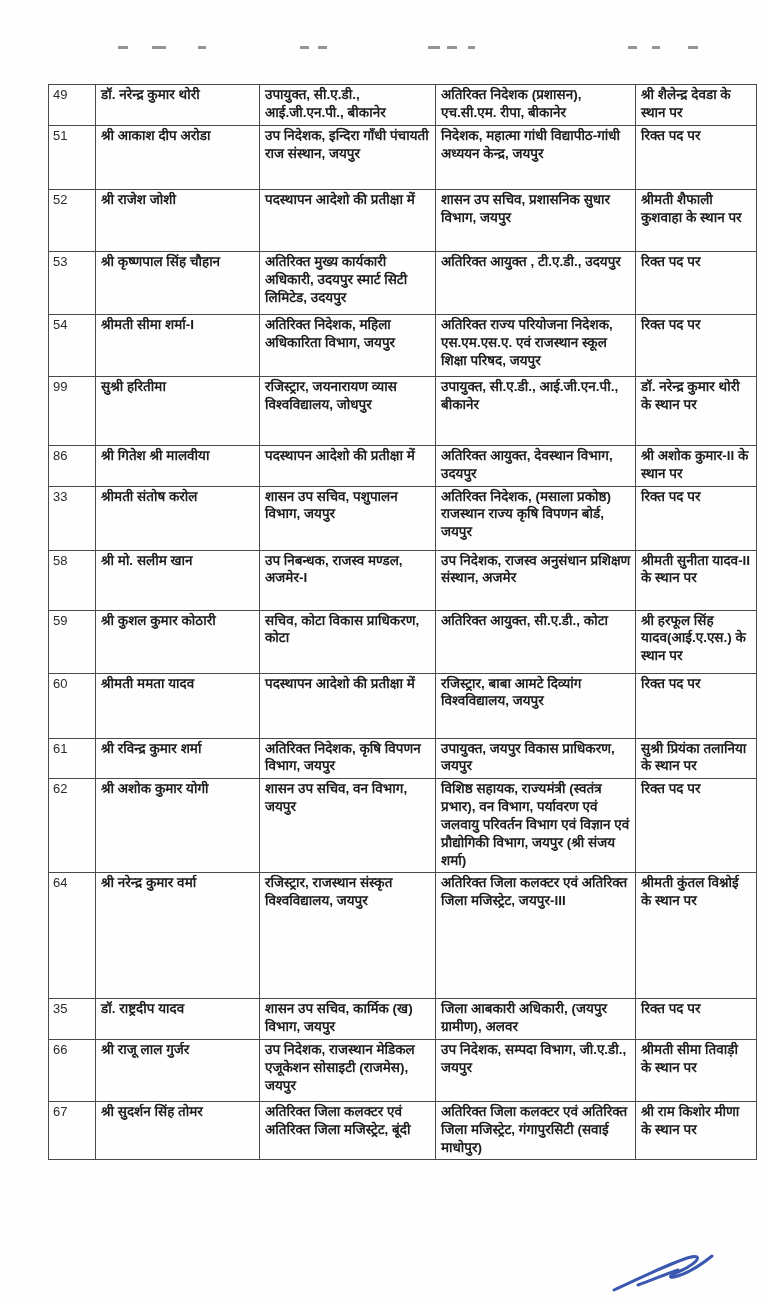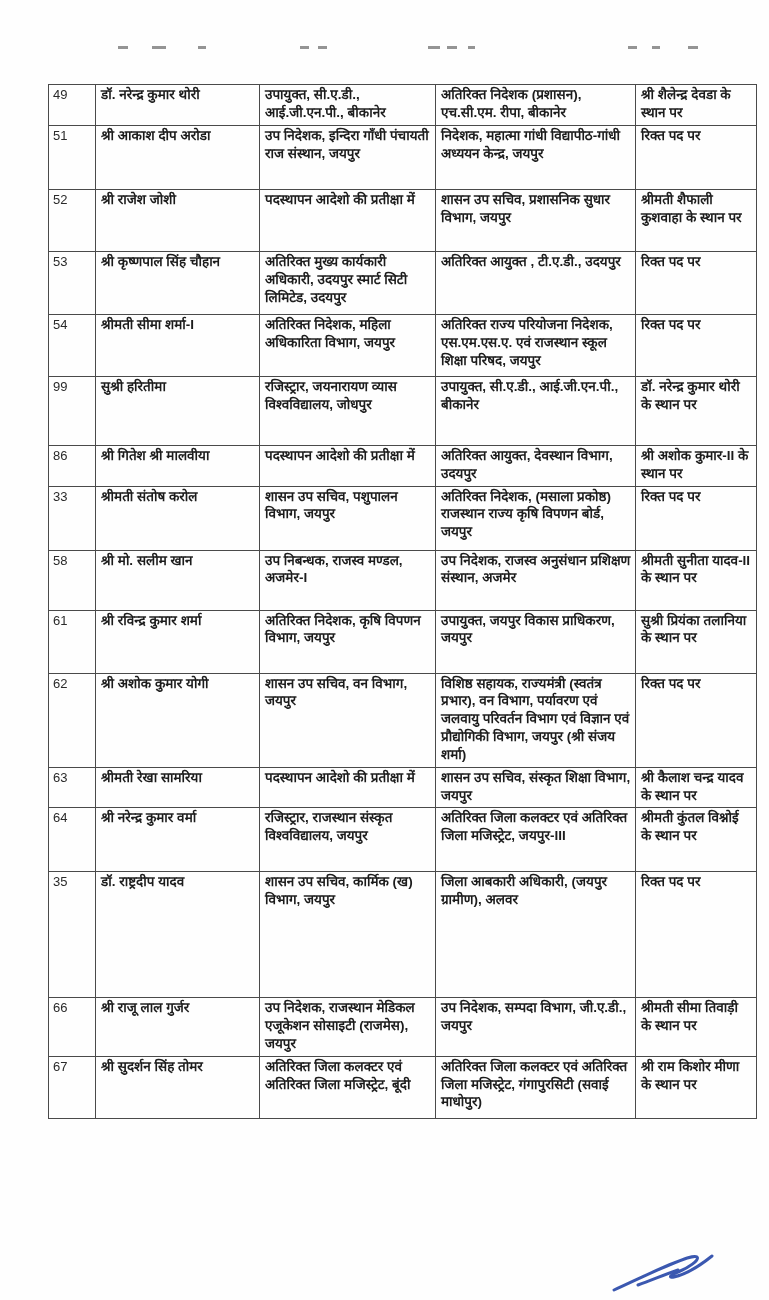--- a/index.html
+++ b/index.html
@@ -151,39 +151,46 @@
       <td class="c-remark"><span>रिक्त पद पर</span></td>
     </tr>
         <tr>
       <td class="c-sno"><span>58</span></td>
       <td class="c-name"><span>श्री मो. सलीम खान</span></td>
       <td class="c-from"><span>उप निबन्धक, राजस्व मण्डल, अजमेर-I</span></td>
       <td class="c-to"><span>उप निदेशक, राजस्व अनुसंधान प्रशिक्षण संस्थान, अजमेर</span></td>
       <td class="c-remark"><span>श्रीमती सुनीता यादव-II के स्थान पर</span></td>
     </tr>
         <tr>
+      <td class="c-sno"><span>59</span></td>
+      <td class="c-name"><span>श्री कुशल कुमार कोठारी</span></td>
+      <td class="c-from"><span>सचिव, कोटा विकास प्राधिकरण, कोटा</span></td>
+      <td class="c-to"><span>अतिरिक्त आयुक्त, सी.ए.डी., कोटा</span></td>
+      <td class="c-remark"><span>श्री हरफूल सिंह यादव(आई.ए.एस.) के स्थान पर</span></td>
+    </tr>
+        <tr>
+      <td class="c-sno"><span>60</span></td>
+      <td class="c-name"><span>श्रीमती ममता यादव</span></td>
+      <td class="c-from"><span>पदस्थापन आदेशो की प्रतीक्षा में</span></td>
+      <td class="c-to"><span>रजिस्ट्रार, बाबा आमटे दिव्यांग विश्वविद्यालय, जयपुर</span></td>
+      <td class="c-remark"><span>रिक्त पद पर</span></td>
+    </tr>
+        <tr>
       <td class="c-sno"><span>61</span></td>
       <td class="c-name"><span>श्री रविन्द्र कुमार शर्मा</span></td>
       <td class="c-from"><span>अतिरिक्त निदेशक, कृषि विपणन विभाग, जयपुर</span></td>
       <td class="c-to"><span>उपायुक्त, जयपुर विकास प्राधिकरण, जयपुर</span></td>
       <td class="c-remark"><span>सुश्री प्रियंका तलानिया के स्थान पर</span></td>
     </tr>
         <tr>
       <td class="c-sno"><span>62</span></td>
       <td class="c-name"><span>श्री अशोक कुमार योगी</span></td>
       <td class="c-from"><span>शासन उप सचिव, वन विभाग, जयपुर</span></td>
       <td class="c-to"><span>विशिष्ठ सहायक, राज्यमंत्री (स्वतंत्र प्रभार), वन विभाग, पर्यावरण एवं जलवायु परिवर्तन विभाग एवं विज्ञान एवं प्रौद्योगिकी विभाग, जयपुर (श्री संजय शर्मा)</span></td>
       <td class="c-remark"><span>रिक्त पद पर</span></td>
-    </tr>
-        <tr>
-      <td class="c-sno"><span>63</span></td>
-      <td class="c-name"><span>श्रीमती रेखा सामरिया</span></td>
-      <td class="c-from"><span>पदस्थापन आदेशो की प्रतीक्षा में</span></td>
-      <td class="c-to"><span>शासन उप सचिव, संस्कृत शिक्षा विभाग, जयपुर</span></td>
-      <td class="c-remark"><span>श्री कैलाश चन्द्र यादव के स्थान पर</span></td>
     </tr>
         <tr>
       <td class="c-sno"><span>64</span></td>
       <td class="c-name"><span>श्री नरेन्द्र कुमार वर्मा</span></td>
       <td class="c-from"><span>रजिस्ट्रार, राजस्थान संस्कृत विश्वविद्यालय, जयपुर</span></td>
       <td class="c-to"><span>अतिरिक्त जिला कलक्टर एवं अतिरिक्त जिला मजिस्ट्रेट, जयपुर-III</span></td>
       <td class="c-remark"><span>श्रीमती कुंतल विश्नोई के स्थान पर</span></td>
     </tr>
         <tr>
       <td class="c-sno"><span>35</span></td>

